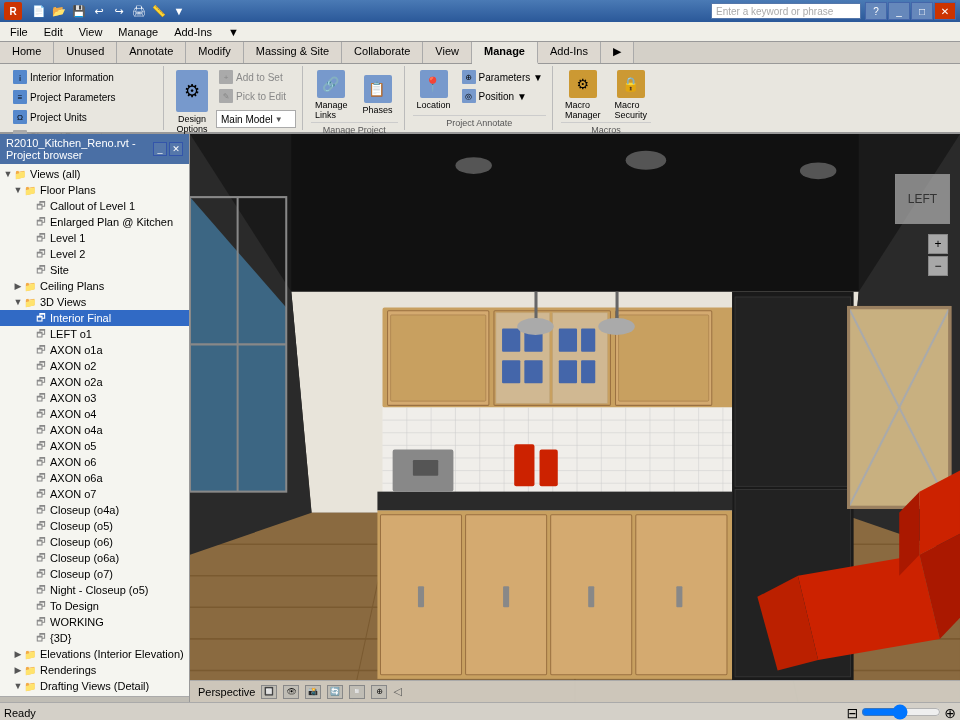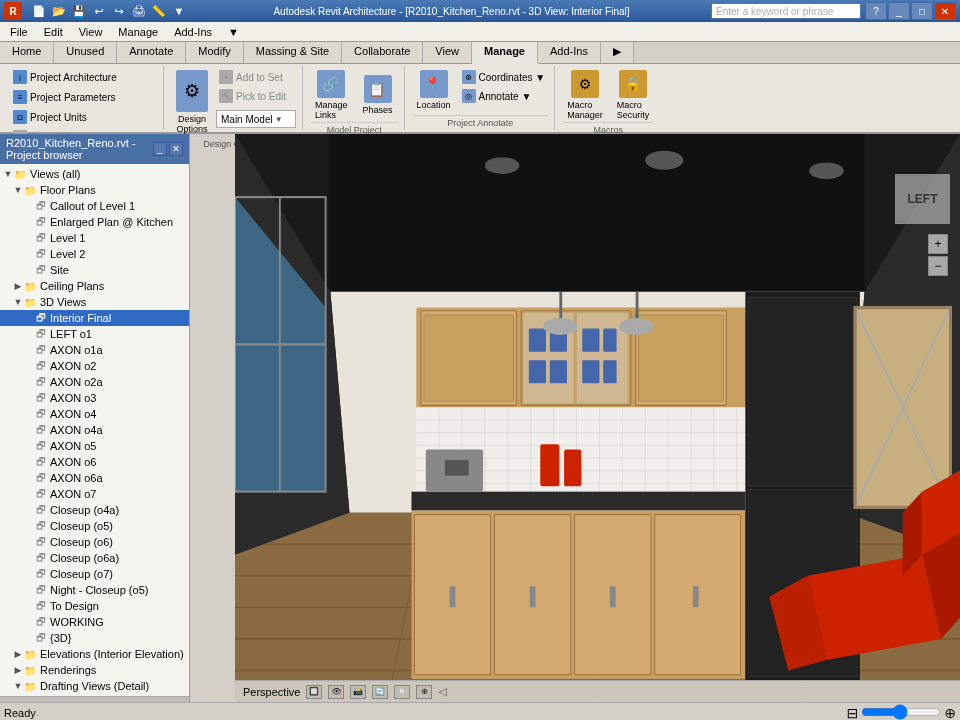--- a/index.html
+++ b/index.html
@@ -208,21 +208,21 @@
       top: 40px;
       right: 10px;
       width: 55px;
       height: 50px;
       background: rgba(180,180,180,0.7);
       border: 1px solid #888;
       display: flex;
       align-items: center;
       justify-content: center;
       font-size: 12px;
-      font-weight: bold;
+      font-weight: normal;
       color: #333;
       cursor: pointer;
     }
 
     
     #zoom-controls {
       position: absolute;
       right: 12px;
       top: 100px;
       display: flex;
@@ -380,21 +380,20 @@
       <div class="qa-btn">📄</div>
       <div class="qa-btn">📂</div>
       <div class="qa-btn">💾</div>
       <div class="qa-btn">↩</div>
       <div class="qa-btn">↪</div>
       <div class="qa-btn">🖨</div>
       <div class="qa-btn">📏</div>
       <div class="qa-btn">▼</div>
     </div>
   </div>
-  <div id="title-bar-title" style="font-size:10px;">Autodesk Revit Architecture - [R2010_Kitchen_Reno.rvt - 3D View: Interior Final]</div>
   <div style="display:flex;align-items:center;gap:4px;">
     <div id="search-box">
       <span style="color:#aaa;font-size:10px;">Enter a keyword or phrase</span>
     </div>
     <div id="app-controls">
       <div class="app-ctrl-btn">?</div>
       <div class="app-ctrl-btn">_</div>
       <div class="app-ctrl-btn">□</div>
       <div class="app-ctrl-btn close">✕</div>
     </div>
@@ -422,21 +421,21 @@
     <div class="ribbon-tab active">Manage</div>
     <div class="ribbon-tab">Add-Ins</div>
     <div class="ribbon-tab">▶</div>
   </div>
   <div id="ribbon-content">
 
     <div class="ribbon-group" style="min-width:160px;">
       <div class="ribbon-group-content" style="flex-direction:column;align-items:flex-start;gap:2px;flex:1;">
         <div class="ribbon-btn-small">
           <div class="small-icon" style="background:#5588cc;">ℹ</div>
-          <span>Project Architecture</span>
+          <span>Interior Information</span>
         </div>
         <div class="ribbon-btn-small">
           <div class="small-icon" style="background:#5588cc;">≡</div>
           <span>Project Parameters</span>
         </div>
         <div class="ribbon-btn-small">
           <div class="small-icon" style="background:#5588cc;">Ω</div>
           <span>Project Units</span>
         </div>
         <div class="ribbon-btn-small" style="color:#888;">
@@ -485,37 +484,37 @@
       <div class="ribbon-group-content" style="align-items:center;gap:6px;flex:1;">
         <div class="ribbon-btn">
           <div class="ribbon-btn-icon" style="background:#7799cc;">🔗</div>
           <span>Manage<br>Links</span>
         </div>
         <div class="ribbon-btn">
           <div class="ribbon-btn-icon" style="background:#7799cc;">📋</div>
           <span>Phases</span>
         </div>
       </div>
-      <div class="ribbon-group-label">Model Project</div>
+      <div class="ribbon-group-label">Manage Project</div>
     </div>
 
     <div class="ribbon-group" style="min-width:110px;">
       <div class="ribbon-group-content" style="align-items:flex-start;gap:4px;flex:1;">
         <div class="ribbon-btn">
           <div class="ribbon-btn-icon" style="background:#7799cc;">📍</div>
           <span>Location</span>
         </div>
         <div class="ribbon-btn-small-group">
           <div class="ribbon-btn-small">
             <div class="small-icon" style="background:#7799cc;">⊕</div>
-            <span>Coordinates ▼</span>
+            <span>Parameters ▼</span>
           </div>
           <div class="ribbon-btn-small">
             <div class="small-icon" style="background:#7799cc;">◎</div>
-            <span>Annotate ▼</span>
+            <span>Position ▼</span>
           </div>
         </div>
       </div>
       <div class="ribbon-group-label">Project Annotate</div>
     </div>
 
     <div class="ribbon-group" style="min-width:100px;border-right:none;">
       <div class="ribbon-group-content" style="align-items:center;gap:6px;flex:1;">
         <div class="ribbon-btn">
           <div class="ribbon-btn-icon" style="background:#cc9933;">⚙</div>
@@ -524,21 +523,21 @@
         <div class="ribbon-btn">
           <div class="ribbon-btn-icon" style="background:#cc9933;">🔒</div>
           <span>Macro<br>Security</span>
         </div>
       </div>
       <div class="ribbon-group-label">Macros</div>
     </div>
   </div>
 </div>
 
-<div id="main-area" style="display:flex; height:calc(720px - 22px - 20px - 90px - 20px);gap:45px;">
+<div id="main-area" style="display:flex; height:calc(720px - 22px - 20px - 90px - 20px);">
 
   <div id="sidebar">
     <div id="sidebar-header">
       <span>R2010_Kitchen_Reno.rvt - Project browser</span>
       <div style="display:flex;gap:2px;">
         <div style="width:14px;height:14px;background:#5577aa;border:1px solid #3355aa;display:flex;align-items:center;justify-content:center;cursor:pointer;font-size:9px;color:white;">_</div>
         <div style="width:14px;height:14px;background:#5577aa;border:1px solid #3355aa;display:flex;align-items:center;justify-content:center;cursor:pointer;font-size:9px;color:white;">✕</div>
       </div>
     </div>
     <div id="sidebar-tree">

